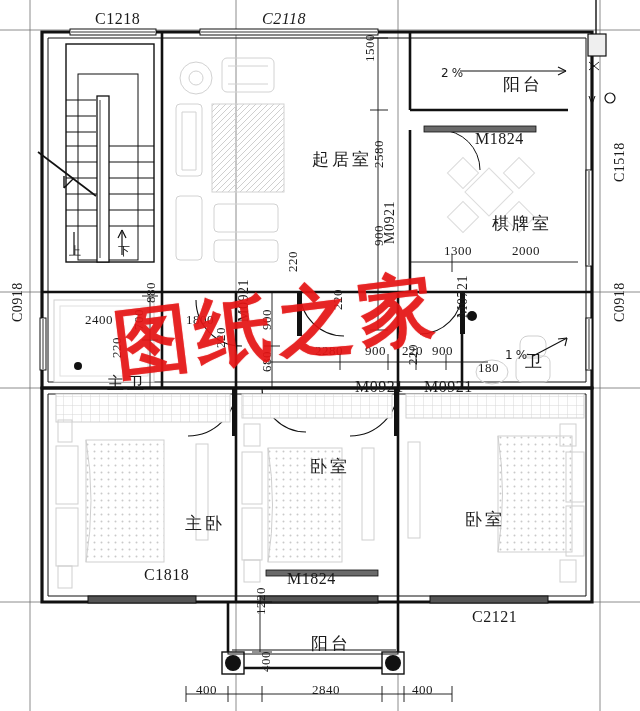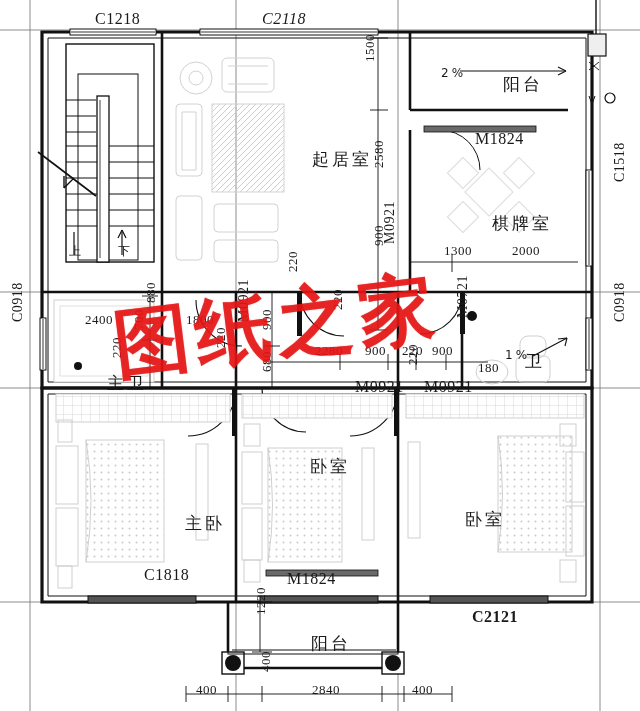--- a/index.html
+++ b/index.html
@@ -262,21 +262,21 @@
     <div class="lbl room" style="left: 310px; top: 455px;">卧室</div>
     <div class="lbl room" style="left: 465px; top: 508px;">卧室</div>
     <div class="lbl room" style="left: 503px; top: 73px;">阳台</div>
     <div class="lbl room" style="left: 311px; top: 632px;">阳台</div>
     <div class="lbl win" style="left: 95px; top: 10px;">C1218</div>
     <div class="lbl win" style="left: 262px; top: 10px; font-style: italic;">C2118</div>
     <div class="lbl winv" style="left: 612px; top: 182px;">C1518</div>
     <div class="lbl winv" style="left: 10px; top: 322px;">C0918</div>
     <div class="lbl winv" style="left: 612px; top: 322px;">C0918</div>
     <div class="lbl win" style="left: 144px; top: 566px;">C1818</div>
-    <div class="lbl win" style="left: 472px; top: 608px; font-weight: bold;">C2121</div>
+    <div class="lbl win" style="left: 472px; top: 608px;">C2121</div>
     <div class="lbl win" style="left: 475px; top: 130px;">M1824</div>
     <div class="lbl winv" style="left: 382px; top: 244px;">M0921</div>
     <div class="lbl winv" style="left: 236px; top: 322px;">M0921</div>
     <div class="lbl win" style="left: 355px; top: 378px;">M0921</div>
     <div class="lbl win" style="left: 424px; top: 378px;">M0921</div>
     <div class="lbl winv" style="left: 455px; top: 318px;">M0721</div>
     <div class="lbl win" style="left: 287px; top: 570px;">M1824</div>
     <div class="lbl dimv" style="left: 362px; top: 62px;">1500</div>
     <div class="lbl dimv" style="left: 371px; top: 168px;">2580</div>
     <div class="lbl dimv" style="left: 371px; top: 246px;">900</div>

